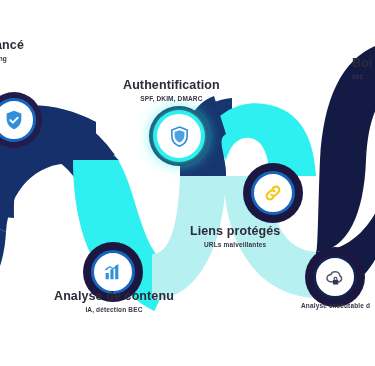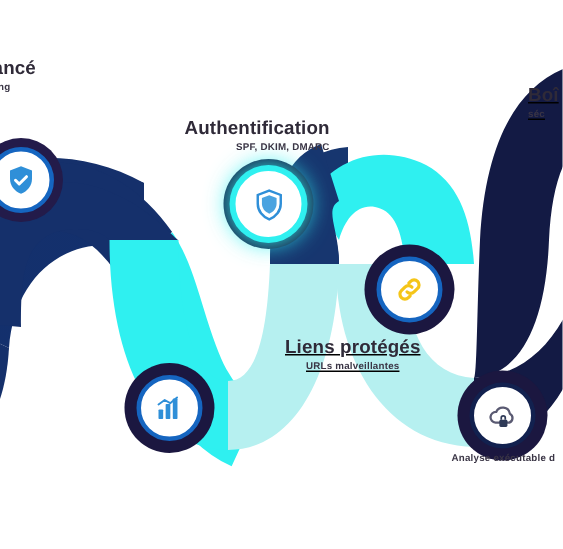--- a/index.html
+++ b/index.html
@@ -193,33 +193,37 @@
         <path d="M10.6 14.4v-1.3a1.4 1.4 0 0 1 2.8 0v1.3" fill="none" stroke="#2f3a57" stroke-width="1.2"></path>
       </svg>
     </div>
   </div>
 
   <div class="label l" style="left:-12px;top:38px;">
     <div class="ttl">vancé</div>
     <div class="sub">tering</div>
   </div>
 
-  <div class="label c" style="left:123px;top:78px;text-align:right;">
+  <div class="label c" style="left:123px;top:78px;">
     <div class="ttl">Authentification</div>
     <div class="sub">SPF, DKIM, DMARC</div>
   </div>
 
-
-  <div class="label c" style="left:190px;top:224px;text-decoration:underline;">
+  <div class="label c" style="left:54px;top:289px;">
+    <div class="ttl">Analyse de contenu</div>
+    <div class="sub">IA, détection BEC</div>
+  </div>
+
+  <div class="label c" style="left:190px;top:224px;">
     <div class="ttl">Liens protégés</div>
     <div class="sub">URLs malveillantes</div>
   </div>
 
   <div class="label l" style="left:301px;top:299px;">
     <div class="sub">Analyse exécutable d</div>
   </div>
 
-  <div class="label l" style="left:352px;top:56px;text-decoration:underline;">
+  <div class="label l" style="left:352px;top:56px;">
     <div class="ttl">Boî</div>
     <div class="sub">séc</div>
   </div>
 
 </div>
 
 </body></html>

